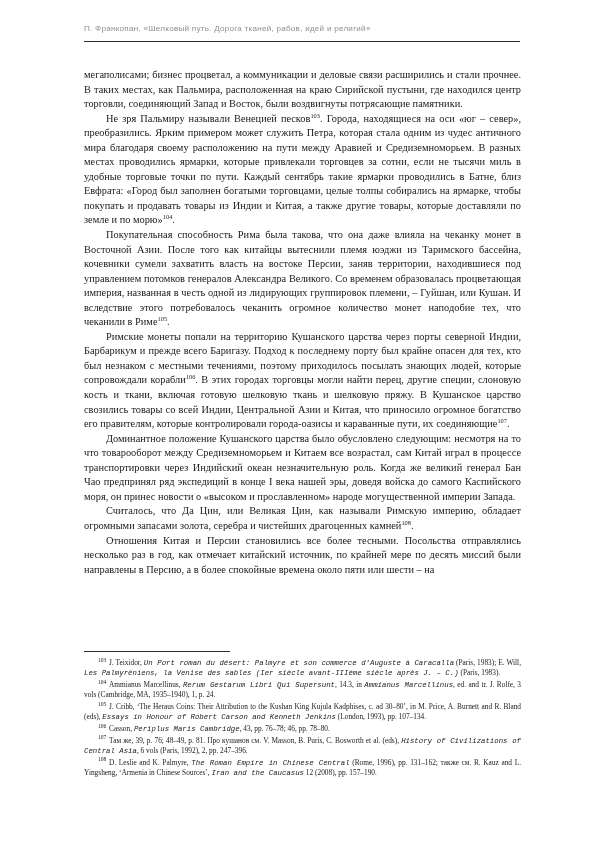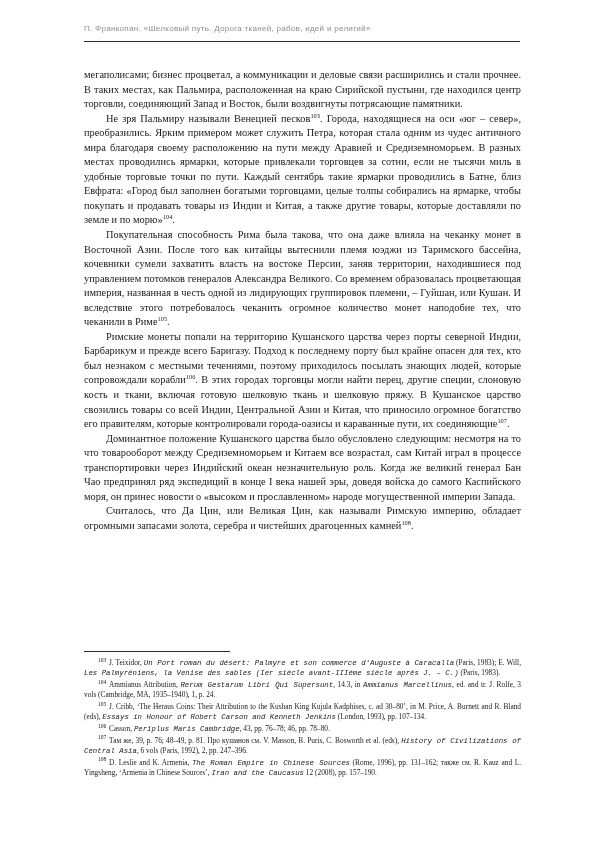--- a/index.html
+++ b/index.html
@@ -105,26 +105,27 @@
   <div class="running-head">П. Франкопан.  «Шелковый путь. Дорога тканей, рабов, идей и религий»</div>
   <div class="head-rule"></div>
 
   <div class="body-col">
     <p class="no-indent">мегаполисами; бизнес процветал, а коммуникации и деловые связи расширились и стали прочнее. В таких местах, как Пальмира, расположенная на краю Сирийской пустыни, где находился центр торговли, соединяющий Запад и Восток, были воздвигнуты потрясающие памятники.</p>
     <p>Не зря Пальмиру называли Венецией песков<sup class="fn">103</sup>. Города, находящиеся на оси «юг – север», преобразились. Ярким примером может служить Петра, которая стала одним из чудес античного мира благодаря своему расположению на пути между Аравией и Средиземноморьем. В разных местах проводились ярмарки, которые привлекали торговцев за сотни, если не тысячи миль в удобные торговые точки по пути. Каждый сентябрь такие ярмарки проводились в Батне, близ Евфрата: «Город был заполнен богатыми торговцами, целые толпы собирались на ярмарке, чтобы покупать и продавать товары из Индии и Китая, а также другие товары, которые доставляли по земле и по морю»<sup class="fn">104</sup>.</p>
     <p>Покупательная способность Рима была такова, что она даже влияла на чеканку монет в Восточной Азии. После того как китайцы вытеснили племя юэджи из Таримского бассейна, кочевники сумели захватить власть на востоке Персии, заняв территории, находившиеся под управлением потомков генералов Александра Великого. Со временем образовалась процветающая империя, названная в честь одной из лидирующих группировок племени, – Гуйшан, или Кушан. И вследствие этого потребовалось чеканить огромное количество монет наподобие тех, что чеканили в Риме<sup class="fn">105</sup>.</p>
     <p>Римские монеты попали на территорию Кушанского царства через порты северной Индии, Барбарикум и прежде всего Баригазу. Подход к последнему порту был крайне опасен для тех, кто был незнаком с местными течениями, поэтому приходилось посылать знающих людей, которые сопровождали корабли<sup class="fn">106</sup>. В этих городах торговцы могли найти перец, другие специи, слоновую кость и ткани, включая готовую шелковую ткань и шелковую пряжу. В Кушанское царство свозились товары со всей Индии, Центральной Азии и Китая, что приносило огромное богатство его правителям, которые контролировали города-оазисы и караванные пути, их соединяющие<sup class="fn">107</sup>.</p>
     <p>Доминантное положение Кушанского царства было обусловлено следующим: несмотря на то что товарооборот между Средиземноморьем и Китаем все возрастал, сам Китай играл в процессе транспортировки через Индийский океан незначительную роль. Когда же великий генерал Бан Чао предпринял ряд экспедиций в конце I века нашей эры, доведя войска до самого Каспийского моря, он принес новости о «высоком и прославленном» народе могущественной империи Запада.</p>
     <p>Считалось, что Да Цин, или Великая Цин, как называли Римскую империю, обладает огромными запасами золота, серебра и чистейших драгоценных камней<sup class="fn">108</sup>.</p>
+    <p>Отношения Китая и Персии становились все более тесными. Посольства отправлялись несколько раз в год, как отмечает китайский источник, по крайней мере по десять миссий были направлены в Персию, а в более спокойные времена около пяти или шести – на</p>
   </div>
 
   <div class="notes-rule"></div>
   <div class="notes">
       <p><sup class="num">103</sup><span>J. Teixidor, </span><i>Un Port roman du désert: Palmyre et son commerce d'Auguste à Caracalla</i><span> (Paris, 1983); E. Will, </span><i>Les Palmyréniens, la Venise des sables (Ier siècle avant-IIIème siècle après J. – C.)</i><span> (Paris, 1983).</span></p>
-      <p><sup class="num">104</sup><span>Ammianus Attribution, </span><i>Rerum Gestarum Libri Qui Supersunt</i><span>, 14.3, in </span><i>Ammianus Marcellinus</i><span>, ed. and tr. J. Rolfe, 3 vols (Cambridge, MA, 1935–1940), 1, p. 24.</span></p>
+      <p><sup class="num">104</sup><span>Ammianus Marcellinus, </span><i>Rerum Gestarum Libri Qui Supersunt</i><span>, 14.3, in </span><i>Ammianus Marcellinus</i><span>, ed. and tr. J. Rolfe, 3 vols (Cambridge, MA, 1935–1940), 1, p. 24.</span></p>
       <p><sup class="num">105</sup><span>J. Cribb, ‘The Heraus Coins: Their Attribution to the Kushan King Kujula Kadphises, c. ad 30–80’, in M. Price, A. Burnett and R. Bland (eds), </span><i>Essays in Honour of Robert Carson and Kenneth Jenkins</i><span> (London, 1993), pp. 107–134.</span></p>
       <p><sup class="num">106</sup><span>Casson, </span><i>Periplus Maris Cambridge</i><span>, 43, pp. 76–78; 46, pp. 78–80.</span></p>
       <p><sup class="num">107</sup><span>Там же, 39, p. 76; 48–49, p. 81. Про кушанов см. V. Masson, B. Puris, C. Bosworth et al. (eds), </span><i>History of Civilizations of Central Asia</i><span>, 6 vols (Paris, 1992), 2, pp. 247–396.</span></p>
-      <p><sup class="num">108</sup><span>D. Leslie and K. Armenia, </span><i>The Roman Empire in Chinese Sources</i><span> (Rome, 1996), pp. 131–162; также см. R. Kauz and L. Yingsheng, ‘Armenia in Chinese Sources’, </span><i>Iran and the Caucasus</i><span> 12 (2008), pp. 157–190.</span></p>
+      <p><sup class="num">108</sup><span>D. Leslie and K. Palmyre, </span><i>The Roman Empire in Chinese Central</i><span> (Rome, 1996), pp. 131–162; также см. R. Kauz and L. Yingsheng, ‘Armenia in Chinese Sources’, </span><i>Iran and the Caucasus</i><span> 12 (2008), pp. 157–190.</span></p>
     </div>
 
 
 </div>
 
 </body></html>

